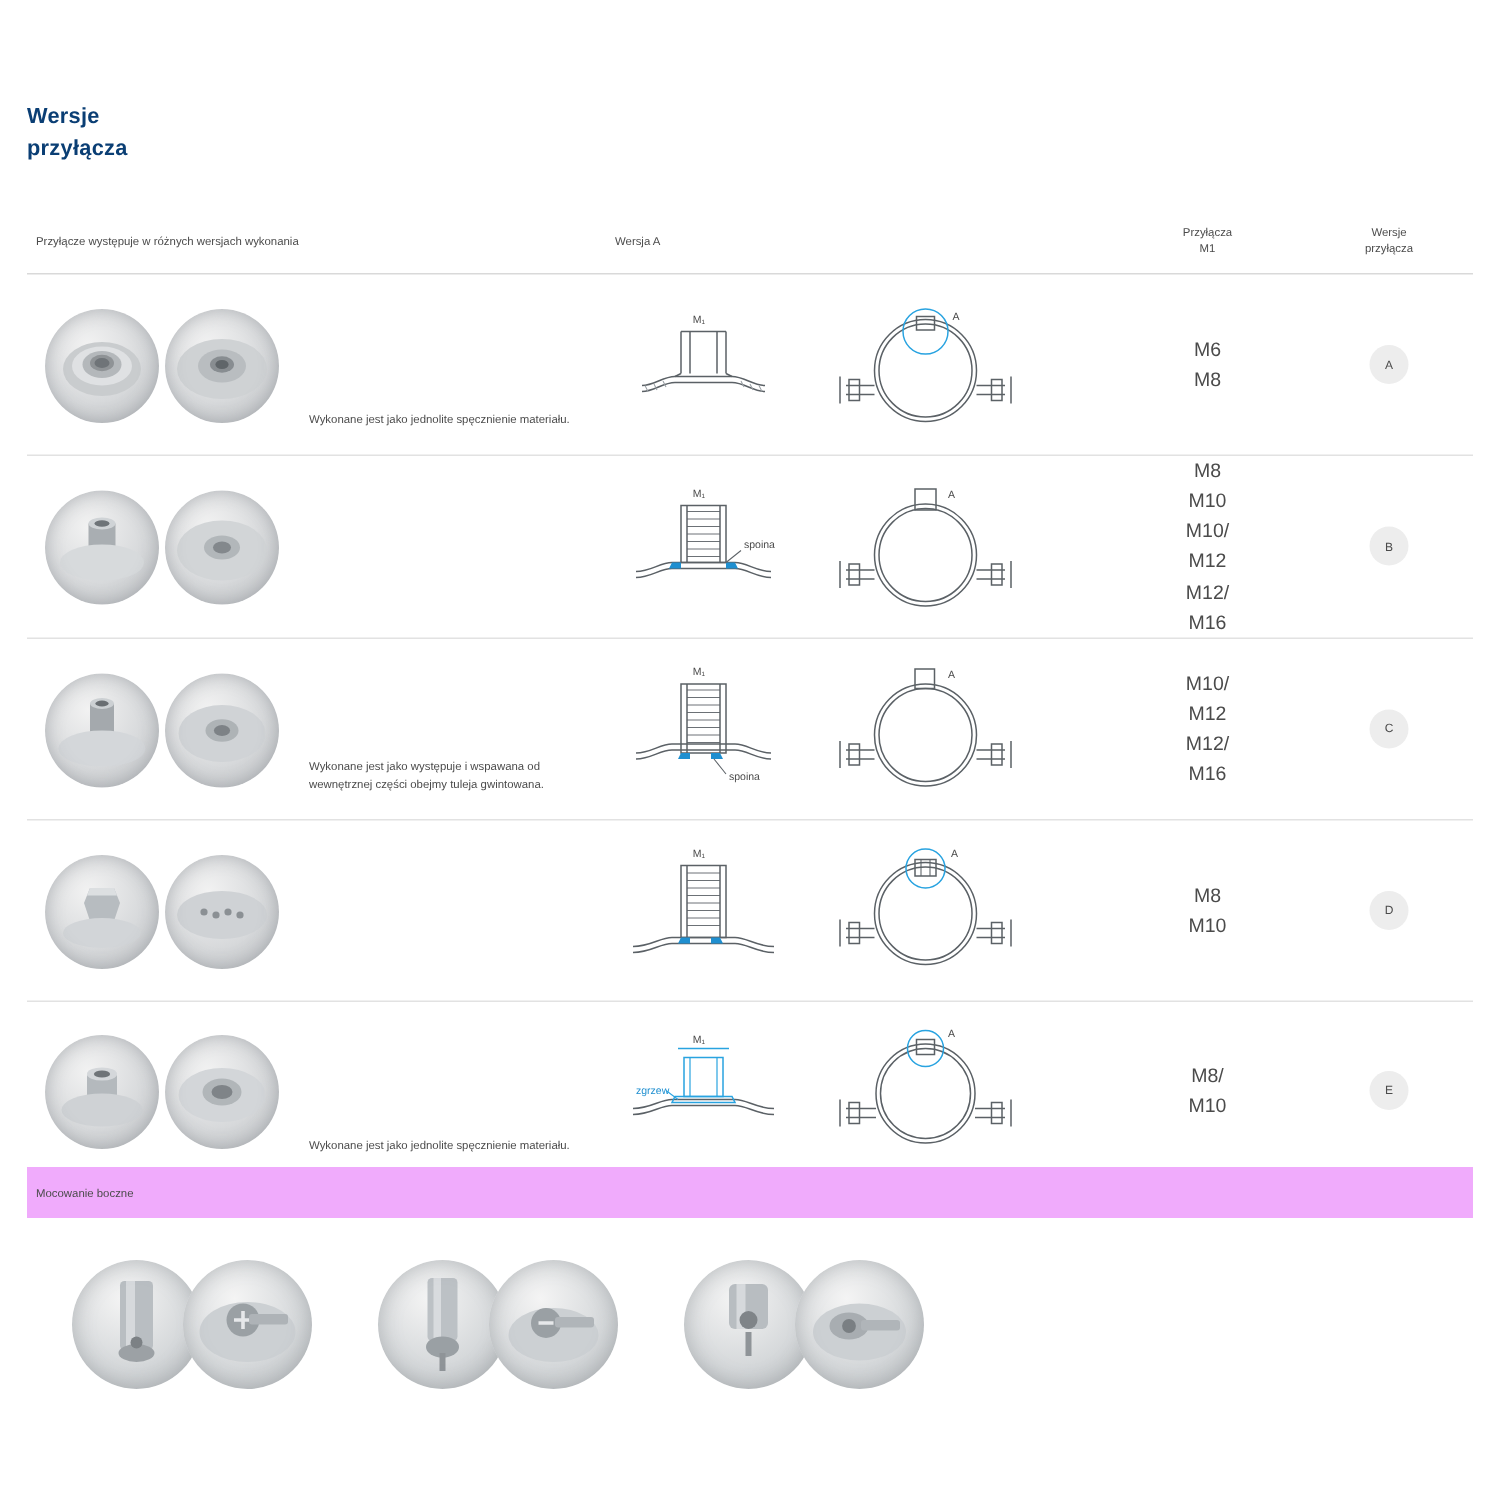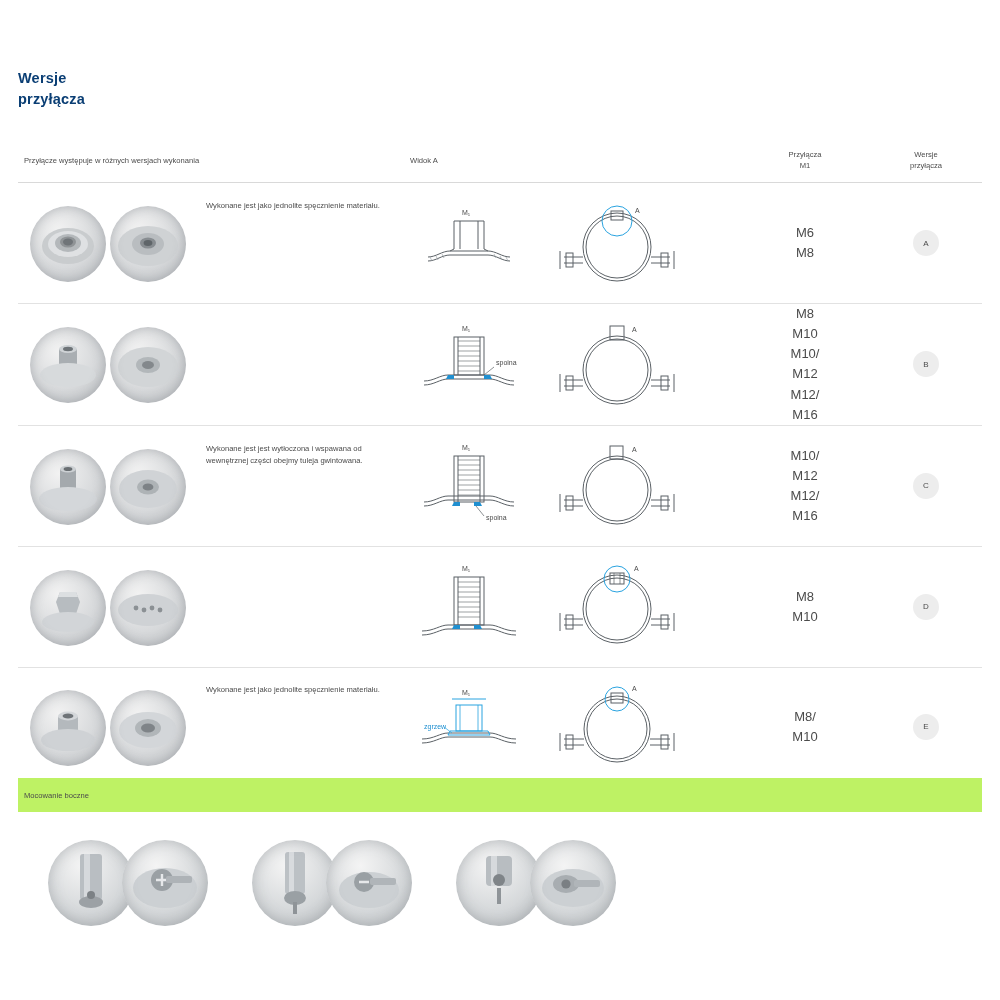--- a/index.html
+++ b/index.html
@@ -51,21 +51,21 @@
   .col-view   { width: 330px; box-sizing: border-box; padding-left: 0px;}
   .col-m1     { width: 130px; text-align: center; box-sizing: border-box; }
   .col-ver    { width: 112px; text-align: center; box-sizing: border-box; }
   .thead .col-m1, .thead .col-ver { line-height: 1.5; }
   .row {
     display: flex;
     align-items: center;
     border-bottom: 1px solid #e2e2e2;
     min-height: 120px;
   }
-  .row .col-desc { display: flex; align-items: flex-start; }
+  .row .col-desc { display: flex; align-items: flex-end; }
   .photos {
     width: 172px;
     height: 86px;
     position: relative;
     flex: 0 0 172px;
   }
   .ph {
     position: absolute;
     top: 6px;
     width: 76px;
@@ -101,21 +101,21 @@
     display: inline-flex;
     align-items: center; justify-content: center;
     font-size: 8px;
     color: #4b4b4b;
   }
   .sideband {
     position: absolute;
     left: 18px;
     width: 964px;
     height: 34px;
-    background: #bef264;
+    background: #f0abfc;
     display: flex;
     align-items: center;
     font-size: 7.6px;
     color: #4b4b4b;
     padding-left: 6px;
     box-sizing: border-box;
   }
   .sidephotos {
     position: absolute;
     left: 18px;
@@ -150,21 +150,21 @@
 
   <div class="title">
     <div>Wersje</div>
     <div>przyłącza</div>
   </div>
 
   <div class="table">
 
     <div class="thead">
       <div class="col-desc">Przyłącze występuje w różnych wersjach wykonania</div>
-      <div class="col-view">Widok A</div>
+      <div class="col-view">Wersja A</div>
       <div class="col-m1">
         <div>Przyłącza</div>
         <div>M1</div>
       </div>
       <div class="col-ver">
         <div>Wersje</div>
         <div>przyłącza</div>
       </div>
     </div>
 
@@ -309,21 +309,21 @@
             </svg>
           </div>
           <div class="ph b">
             <svg width="76" height="76" viewBox="0 0 76 76">
               <ellipse cx="38" cy="40" rx="29" ry="19" fill="#d0d3d6"></ellipse>
               <ellipse cx="38" cy="38" rx="11" ry="7.5" fill="#aeb3b6"></ellipse>
               <ellipse cx="38" cy="38" rx="5.4" ry="3.6" fill="#7d8286"></ellipse>
             </svg>
           </div>
         </div>
-        <div class="desc">Wykonane jest jest wytłoczona i wspawana od wewnętrznej części obejmy tuleja gwintowana.</div>
+        <div class="desc">Wykonane jest jako występuje i wspawana od wewnętrznej części obejmy tuleja gwintowana.</div>
       </div>
 
       <div class="col-view drawings">
         <div class="dwg-left">
           <svg width="118" height="96" viewBox="0 0 118 96">
             <text class="lbl" x="56" y="12" text-anchor="middle">M₁</text>
             <rect x="44" y="18" width="30" height="46" fill="none" stroke="#5b6166" stroke-width="1"></rect>
             <path d="M48 18 L48 64 M70 18 L70 64" stroke="#5b6166" stroke-width="1"></path>
             <g stroke="#5b6166" stroke-width=".6">
               <path d="M48 22 L70 22 M48 27 L70 27 M48 32 L70 32 M48 37 L70 37 M48 42 L70 42 M48 47 L70 47 M48 52 L70 52 M48 57 L70 57"></path>

